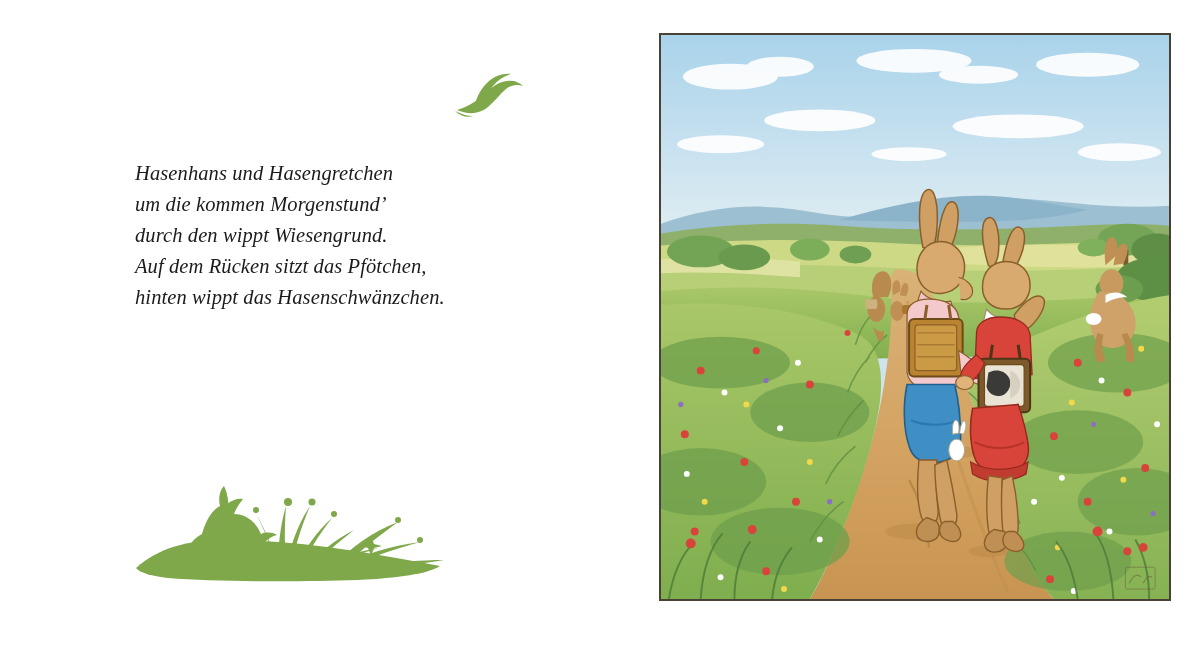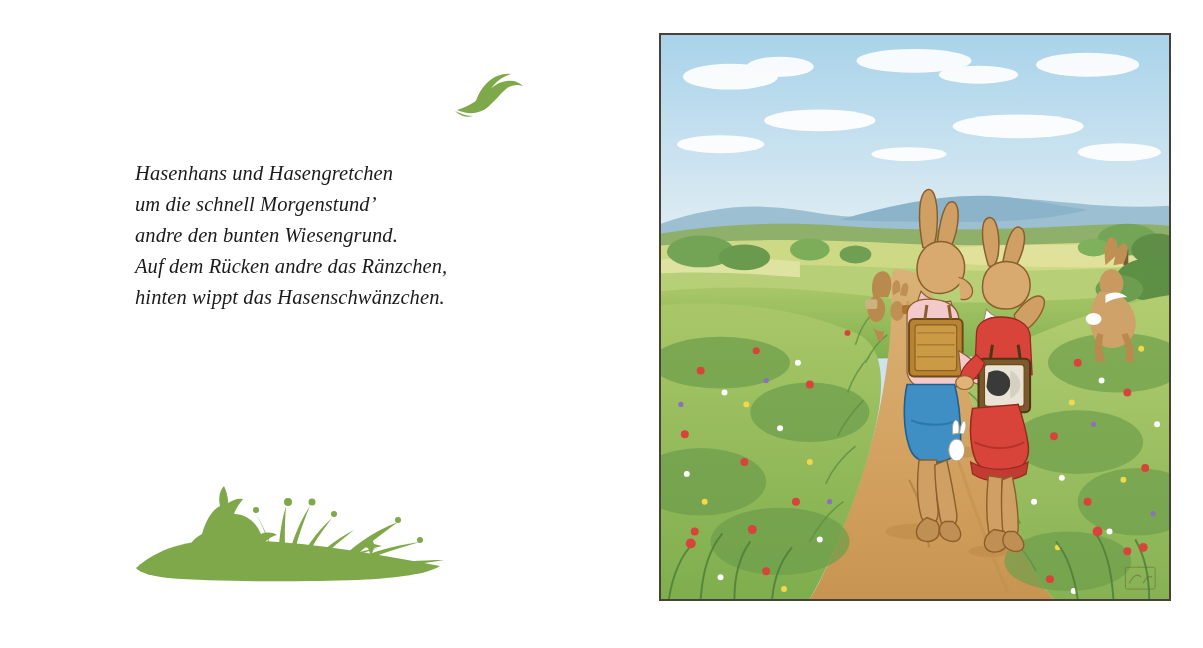--- a/index.html
+++ b/index.html
@@ -97,23 +97,23 @@
           <path d="M2 40 C14 36 24 30 32 22 C38 16 44 12 52 11 C58 10 64 12 68 16 C62 14 56 15 51 19 C45 24 40 31 33 37 C25 44 13 45 2 40 Z"></path>
           <path d="M20 34 C22 26 27 17 34 11 C40 6 48 3 56 4 C49 6 43 10 38 16 C33 22 29 29 26 37 Z"></path>
           <path d="M40 16 C46 12 54 10 62 12 C56 13 50 16 45 20 Z"></path>
           <path d="M0 41 C6 44 12 46 18 46 C12 48 5 46 0 41 Z"></path>
         </g>
       </svg>
     </div>
 
     <div class="poem">
       <div class="line">Hasenhans und Hasengretchen</div>
-      <div class="line">um die schnell Morgenstund’</div>
-      <div class="line">andre den bunten Wiesengrund.</div>
-      <div class="line">Auf dem Rücken andre das Ränzchen,</div>
+      <div class="line">um die kommen Morgenstund’</div>
+      <div class="line">durch den wippt Wiesengrund.</div>
+      <div class="line">Auf dem Rücken sitzt das Pfötchen,</div>
       <div class="line">hinten wippt das Hasenschwänzchen.</div>
     </div>
 
     <div class="grass-ornament">
       <svg viewBox="0 0 320 150" xmlns="http://www.w3.org/2000/svg">
         <g fill="#7fa84a">
 
           <path d="M8 128 C30 108 60 100 96 100 C140 100 180 104 220 110 C252 115 282 120 312 126 C300 134 270 138 230 140 C170 142 90 142 40 138 C24 136 12 133 8 128 Z"></path>
 
           <path d="M58 128 C56 112 62 100 74 94 C78 80 84 70 92 66 C90 58 92 50 96 46 C99 52 100 58 99 64 C104 60 110 58 115 59 C112 63 108 68 106 74 C118 74 128 82 133 94 C138 92 144 92 149 95 C142 97 137 101 134 106 C136 114 134 122 130 128 Z"></path>

